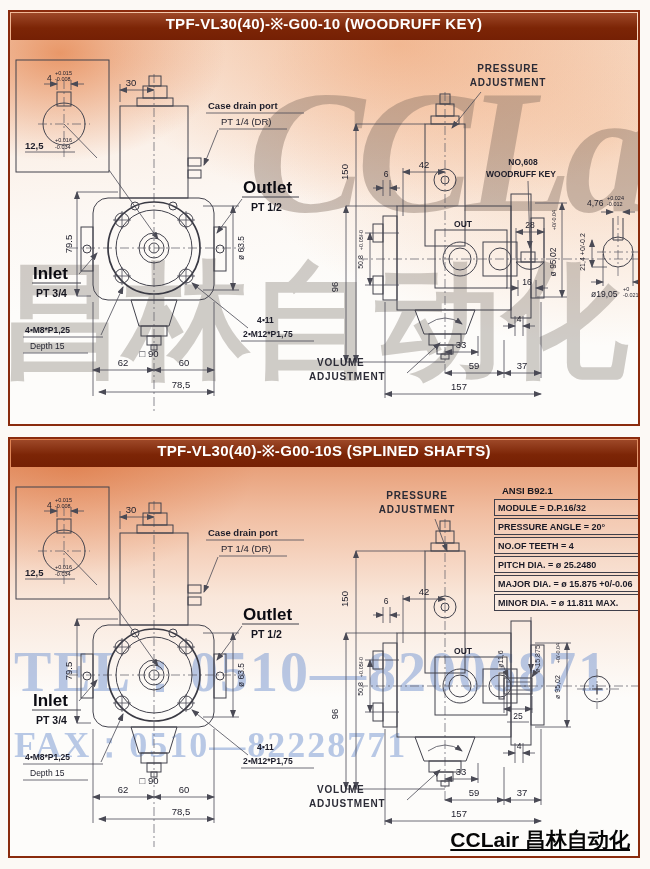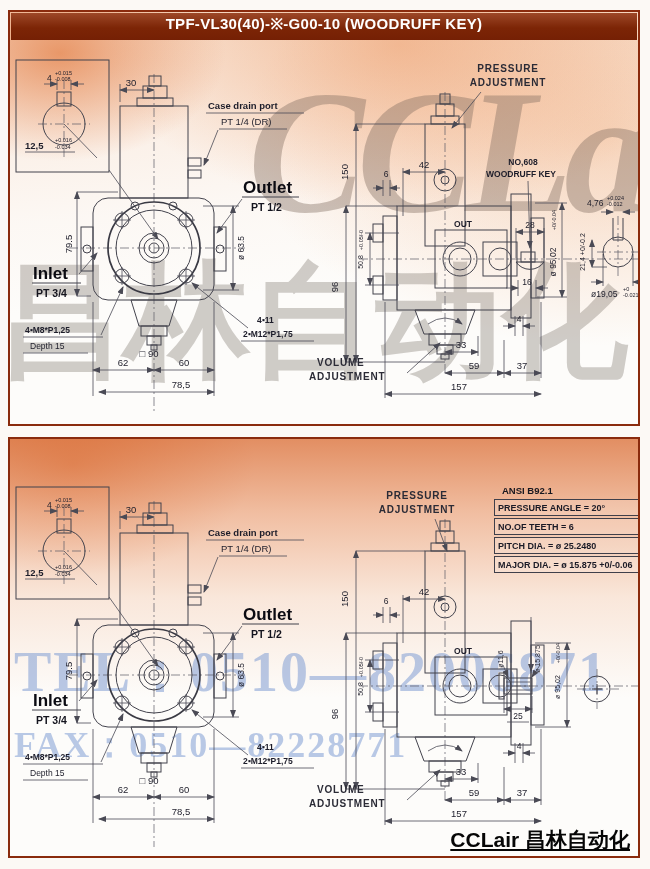--- a/index.html
+++ b/index.html
@@ -298,27 +298,32 @@
       <text class="t5" x="612" y="251">+0</text>
       <text class="t5" x="612" y="257">-0.021</text>
     </g>
   </svg>
 </section>
 
 <section class="panel" id="panel2">
   <div class="wash"></div>
   <div class="wm wm-tel">TEL：0510—82006871</div>
   <div class="wm wm-fax">FAX：0510—82228771</div>
+  <header class="titlebar">
+    <span>TPF-VL30(40)-※-G00-10S (SPLINED SHAFTS)</span>
+  </header>
 
   <div class="ansi">
     <div class="ansi-h">ANSI B92.1</div>
+    <div class="ansi-r">MODULE = D.P.16/32</div>
     <div class="ansi-r">PRESSURE ANGLE = 20°</div>
-    <div class="ansi-r">NO.OF TEETH = 6</div>
+    <div class="ansi-r">NO.OF TEETH = 4</div>
     <div class="ansi-r">PITCH DIA. = ø 25.2480</div>
     <div class="ansi-r">MAJOR DIA. = ø 15.875 +0/-0.06</div>
+    <div class="ansi-r">MINOR DIA. = ø 11.811 MAX.</div>
   </div>
 
   <svg class="draw" width="628" height="392" viewBox="0 0 628 392">
     <defs>
       <marker id="ae2" markerWidth="8" markerHeight="6" refX="7" refY="3" orient="auto" markerUnits="userSpaceOnUse">
           <path d="M0,0L8,3L0,6Z" fill="#4a4a55"></path>
         </marker>
       <marker id="as2" markerWidth="8" markerHeight="6" refX="1" refY="3" orient="auto" markerUnits="userSpaceOnUse">
           <path d="M8,0L0,3L8,6Z" fill="#4a4a55"></path>
         </marker>

